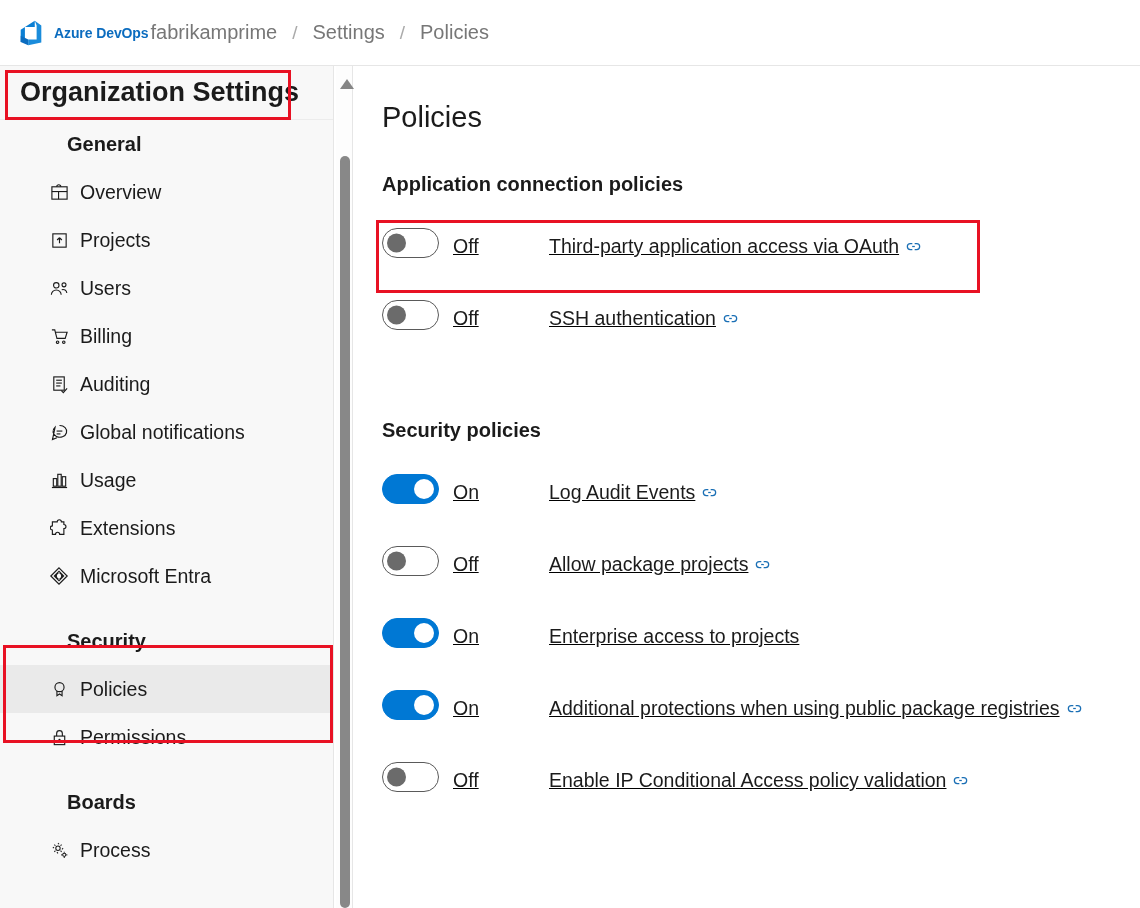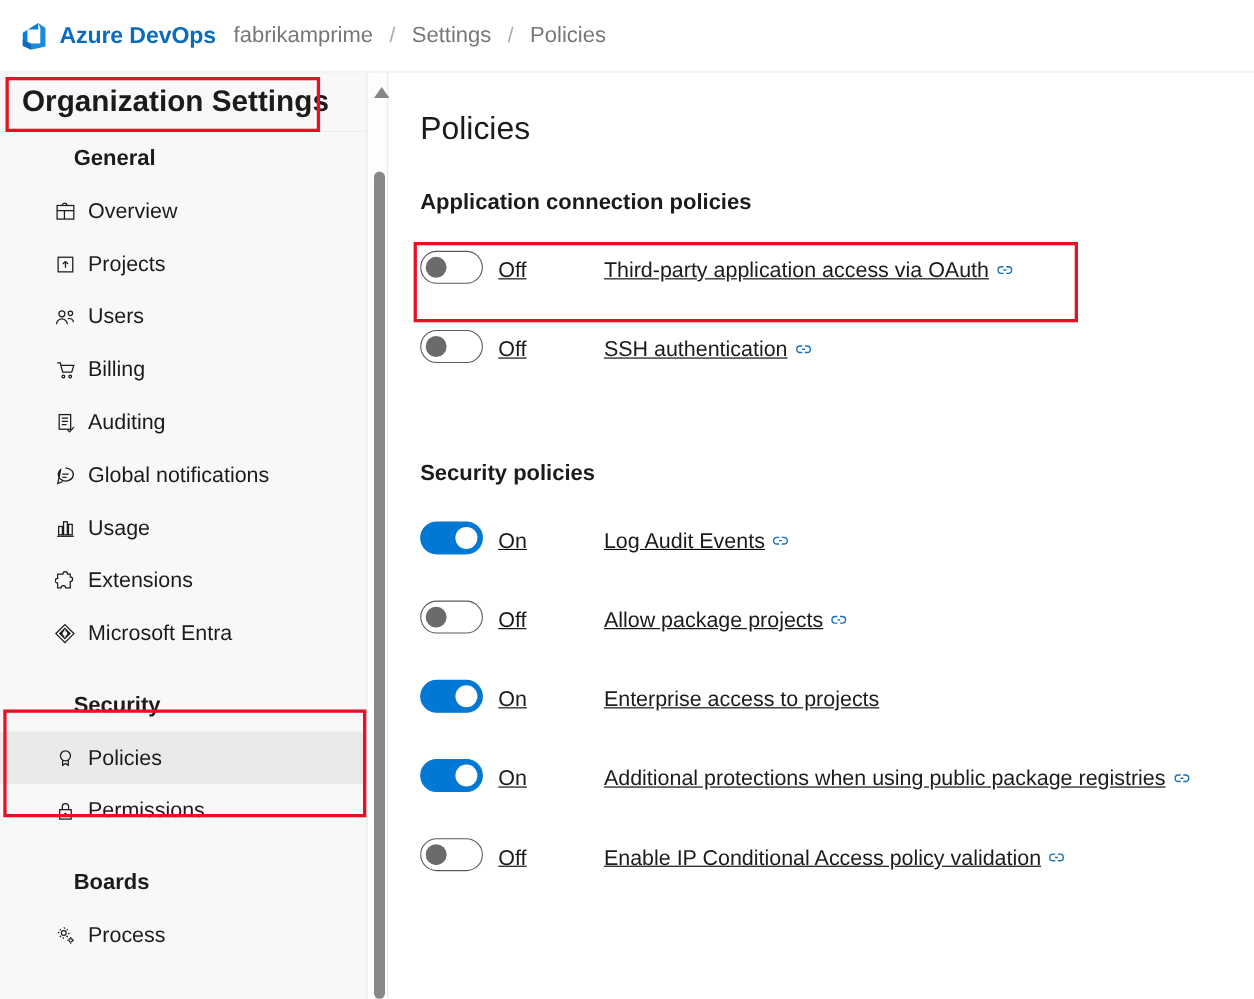--- a/index.html
+++ b/index.html
@@ -28,30 +28,30 @@
   }
   #logo-wrap {
     width: 54px;
     display: flex;
     justify-content: center;
     align-items: center;
     padding-left: 8px;
     box-sizing: border-box;
   }
   .brand {
-    font-size: 21px;
+    font-size: 14px;
     font-weight: bold;
     color: #0b6cbf;
     letter-spacing: -0.1px;
     white-space: nowrap;
   }
   .crumbs {
     display: flex;
     align-items: flex-end;
-    margin-left: 16px;
+    margin-left: 2px;
     white-space: nowrap;
   }
   .crumb {
     font-size: 20px;
     color: #777777;
   }
   .crumb-sep {
     font-size: 19px;
     color: #aaaaaa;
     margin: 0 15px;

